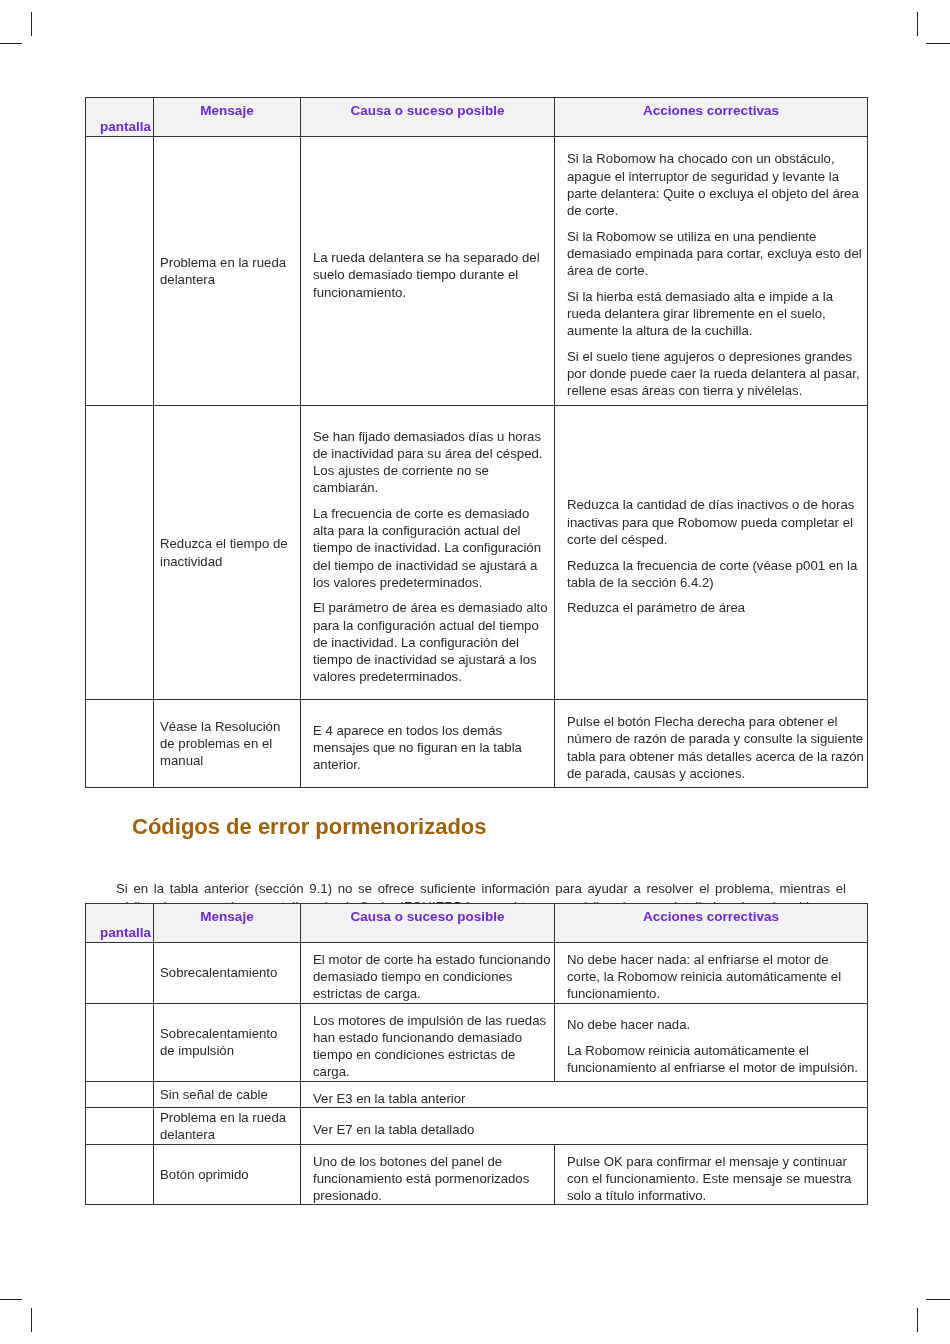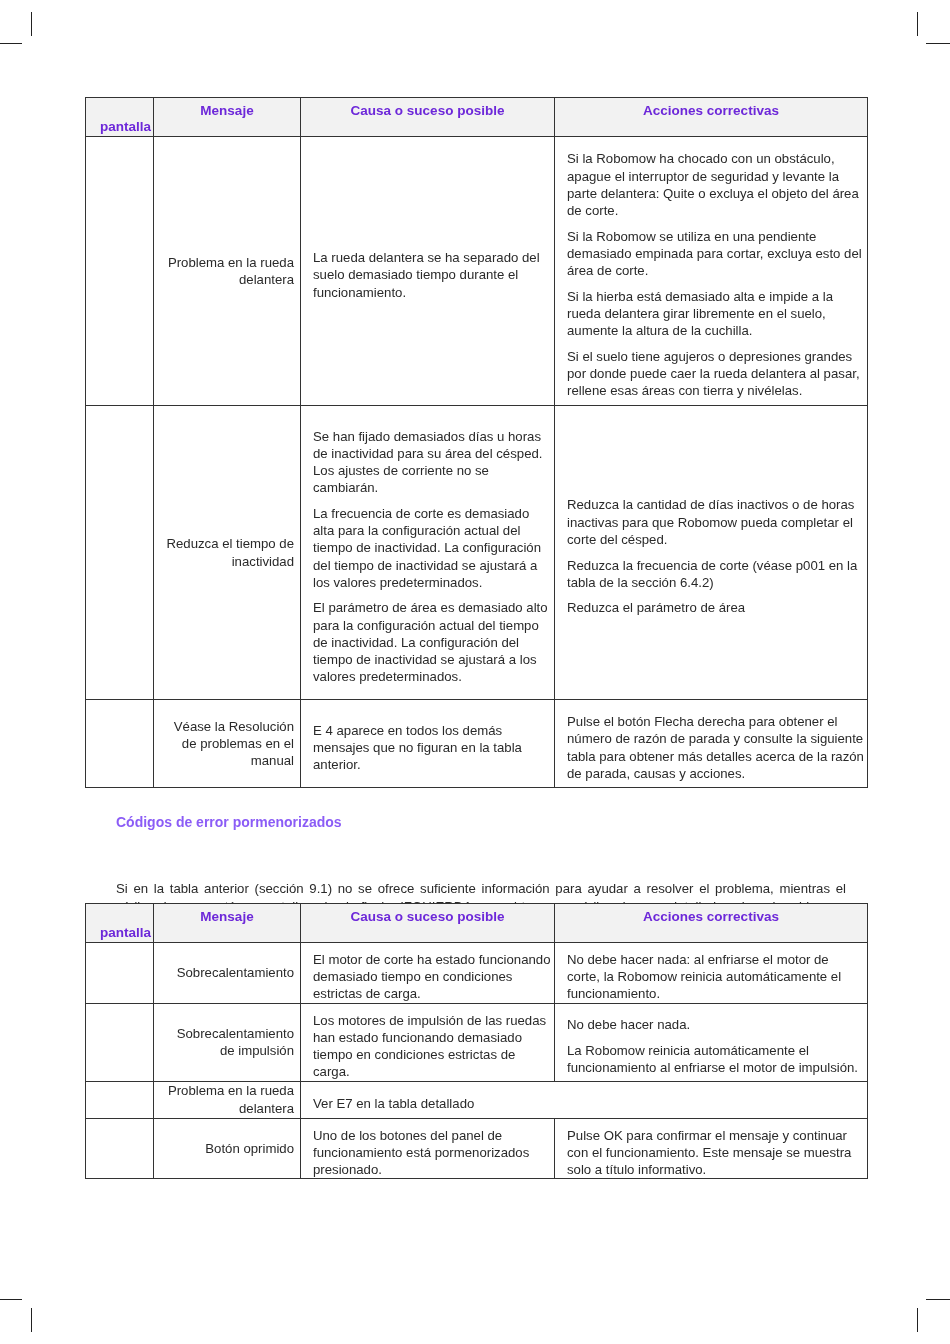--- a/index.html
+++ b/index.html
@@ -7,26 +7,26 @@
          font-family: "Liberation Sans", sans-serif; color: #2a2a2a; }
   .crop { position: absolute; background: #222; }
   table.err { position: absolute; left: 85px; width: 782px; border-collapse: collapse;
               table-layout: fixed; font-size: 13.2px; line-height: 17.2px; }
   table.err td, table.err th { border: 1px solid #333; vertical-align: middle; padding: 8px 0 0 12px; }
   table.err th { background: #f2f2f2; color: #6d28d9; font-family: "Liberation Sans", sans-serif;
                  font-weight: bold; font-size: 13.5px; height: 38px; padding: 0; vertical-align: top; }
   table.err th .hlabel { display: block; text-align: center; padding-top: 4px; }
   table.err th.c0 { vertical-align: bottom; text-align: left; }
   table.err th.c0 span { display: block; padding: 0 0 1px 6px; margin-left: 8px; }
-  td.msg { text-align: right; padding: 0 6px !important; }
+  td.msg { text-align: left; padding: 0 6px !important; }
   td.blank { padding: 0 !important; }
   td p { margin: 0; }
   td p + p { margin-top: 8.5px; }
-  .h2 { position: absolute; left: 116px; top: 814px; font-size: 14px; font-weight: bold;
-        color: #8b5cf6; }
+  .h2 { position: absolute; left: 132px; top: 814px; font-size: 22px; font-weight: bold;
+        color: #a16207; }
   .para { position: absolute; left: 116px; top: 842px; width: 730px; font-size: 13.2px;
           line-height: 18px; text-align: justify; color: #2a2a2a; margin-top: 38px; }
   col.w0 { width: 68px; } col.w1 { width: 147px; } col.w2 { width: 254px; } col.w3 { width: 313px; }
 </style>
 </head>
 <body>
 
 <div class="crop" style="left:0;top:43px;width:22px;height:1px;"></div>
 <div class="crop" style="left:31px;top:12px;width:1px;height:24px;"></div>
 <div class="crop" style="left:917px;top:12px;width:1px;height:24px;"></div>
@@ -141,20 +141,25 @@
       <td class="blank"></td>
       <td class="msg">Sobrecalentamiento de impulsión</td>
       <td>
           <p>Los motores de impulsión de las ruedas han estado funcionando demasiado tiempo en condiciones estrictas de carga.</p>
         </td>
       <td>
         <p>No debe hacer nada.</p>
         <p>La Robomow reinicia automáticamente el funcionamiento al enfriarse el motor de impulsión.</p>
       </td>
     </tr>
+    <tr style="height:22px;">
+      <td class="blank"></td>
+      <td class="msg">Sin señal de cable</td>
+      <td colspan="2">Ver E3 en la tabla anterior</td>
+    </tr>
     <tr style="height:37px;">
       <td class="blank"></td>
       <td class="msg">Problema en la rueda delantera</td>
       <td colspan="2">Ver E7 en la tabla detallado</td>
     </tr>
     <tr style="height:52px;">
       <td class="blank"></td>
       <td class="msg">Botón oprimido</td>
       <td>
           <p>Uno de los botones del panel de funcionamiento está pormenorizados presionado.</p>

